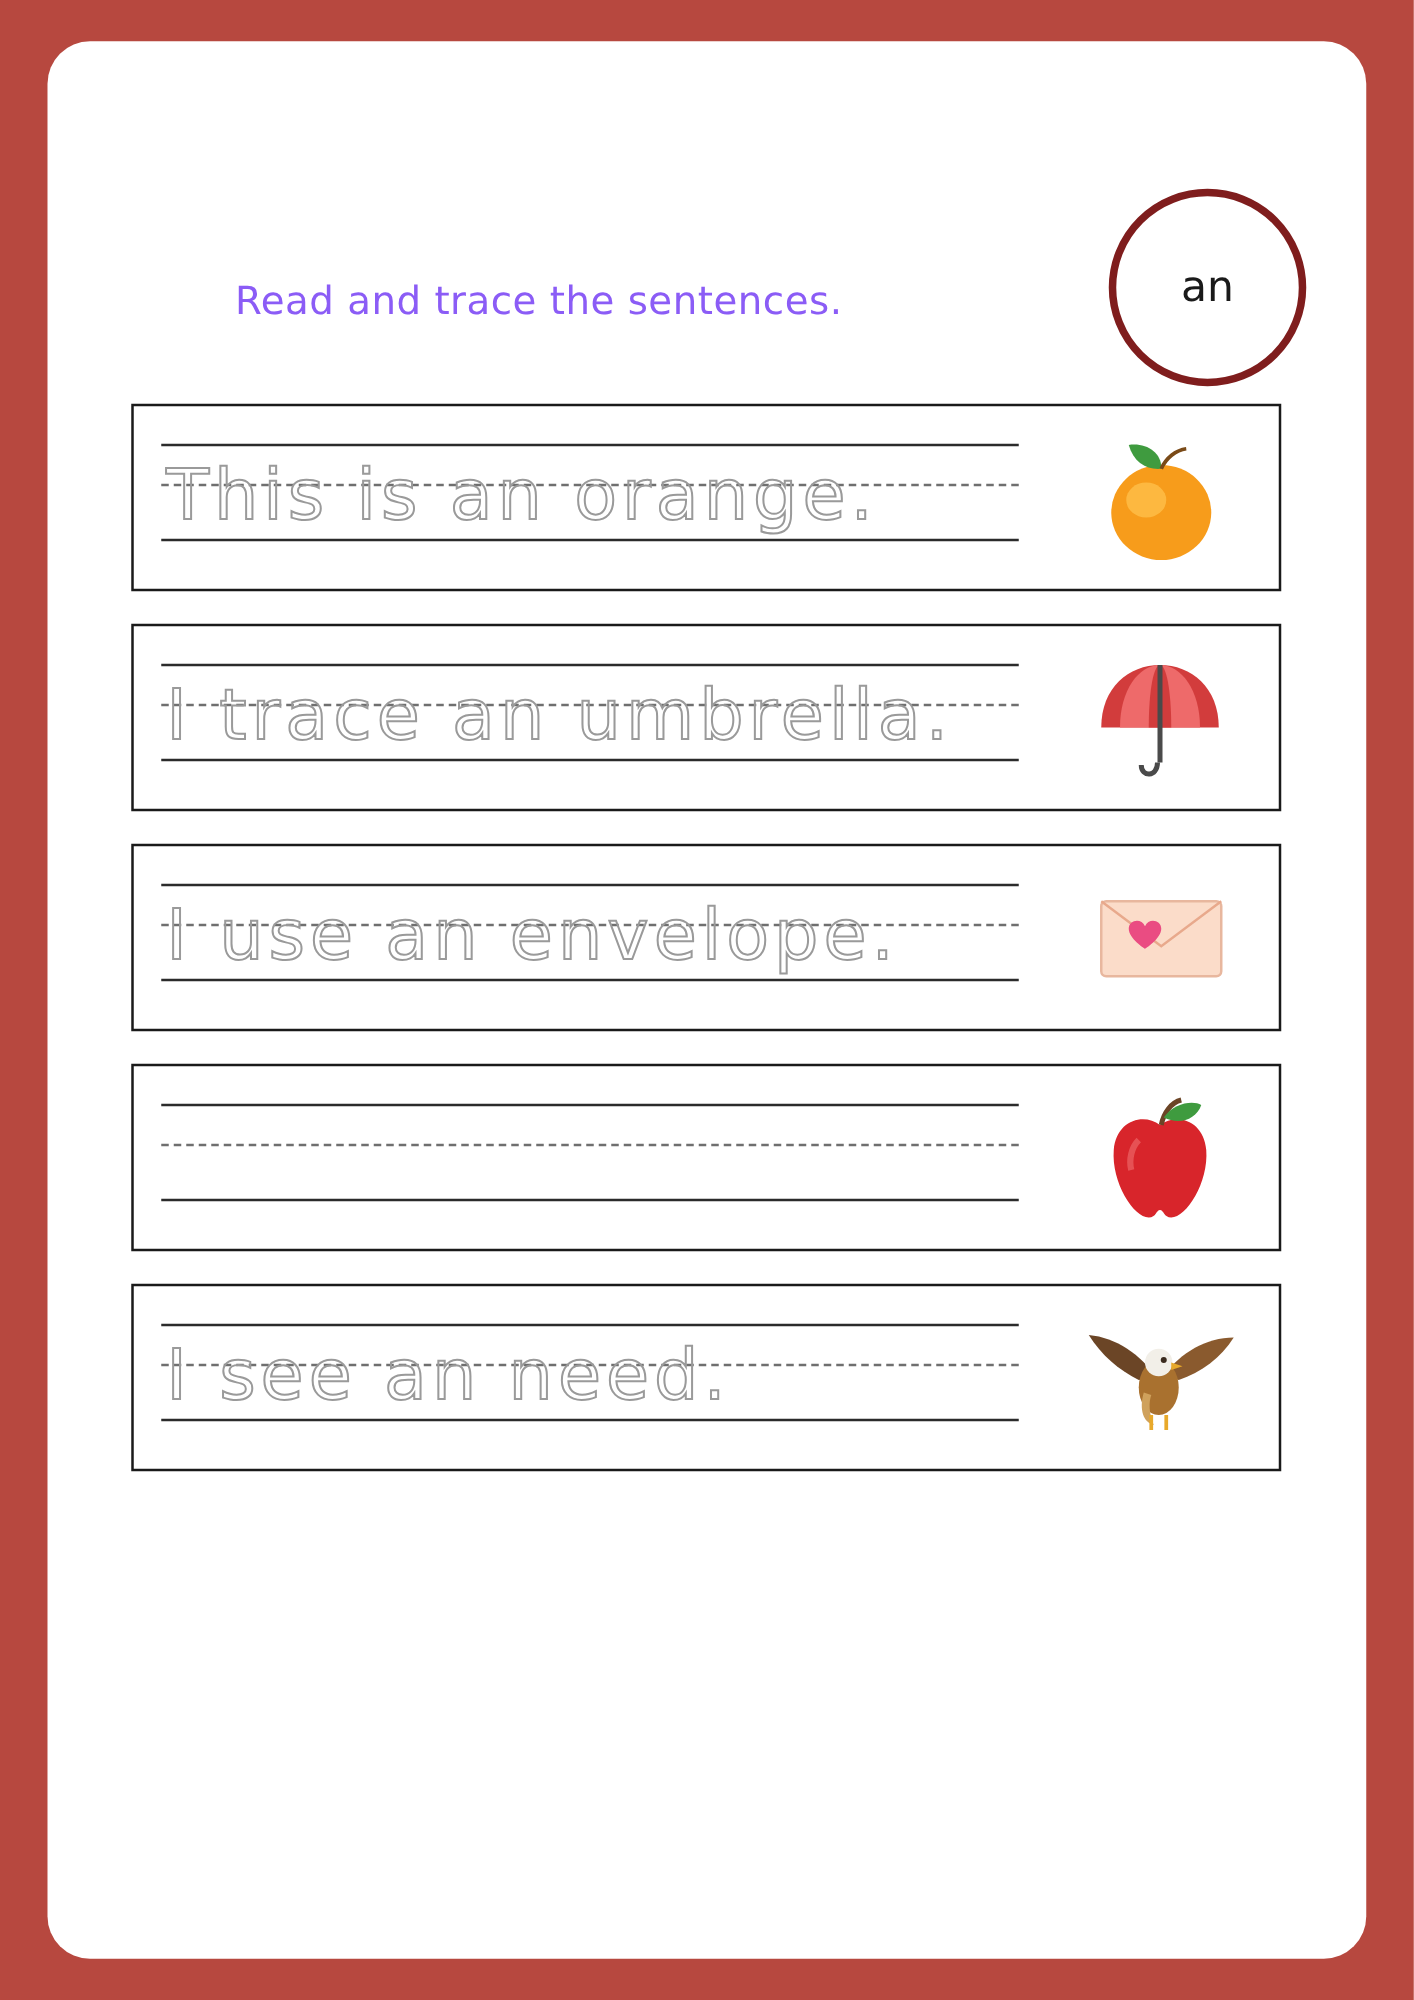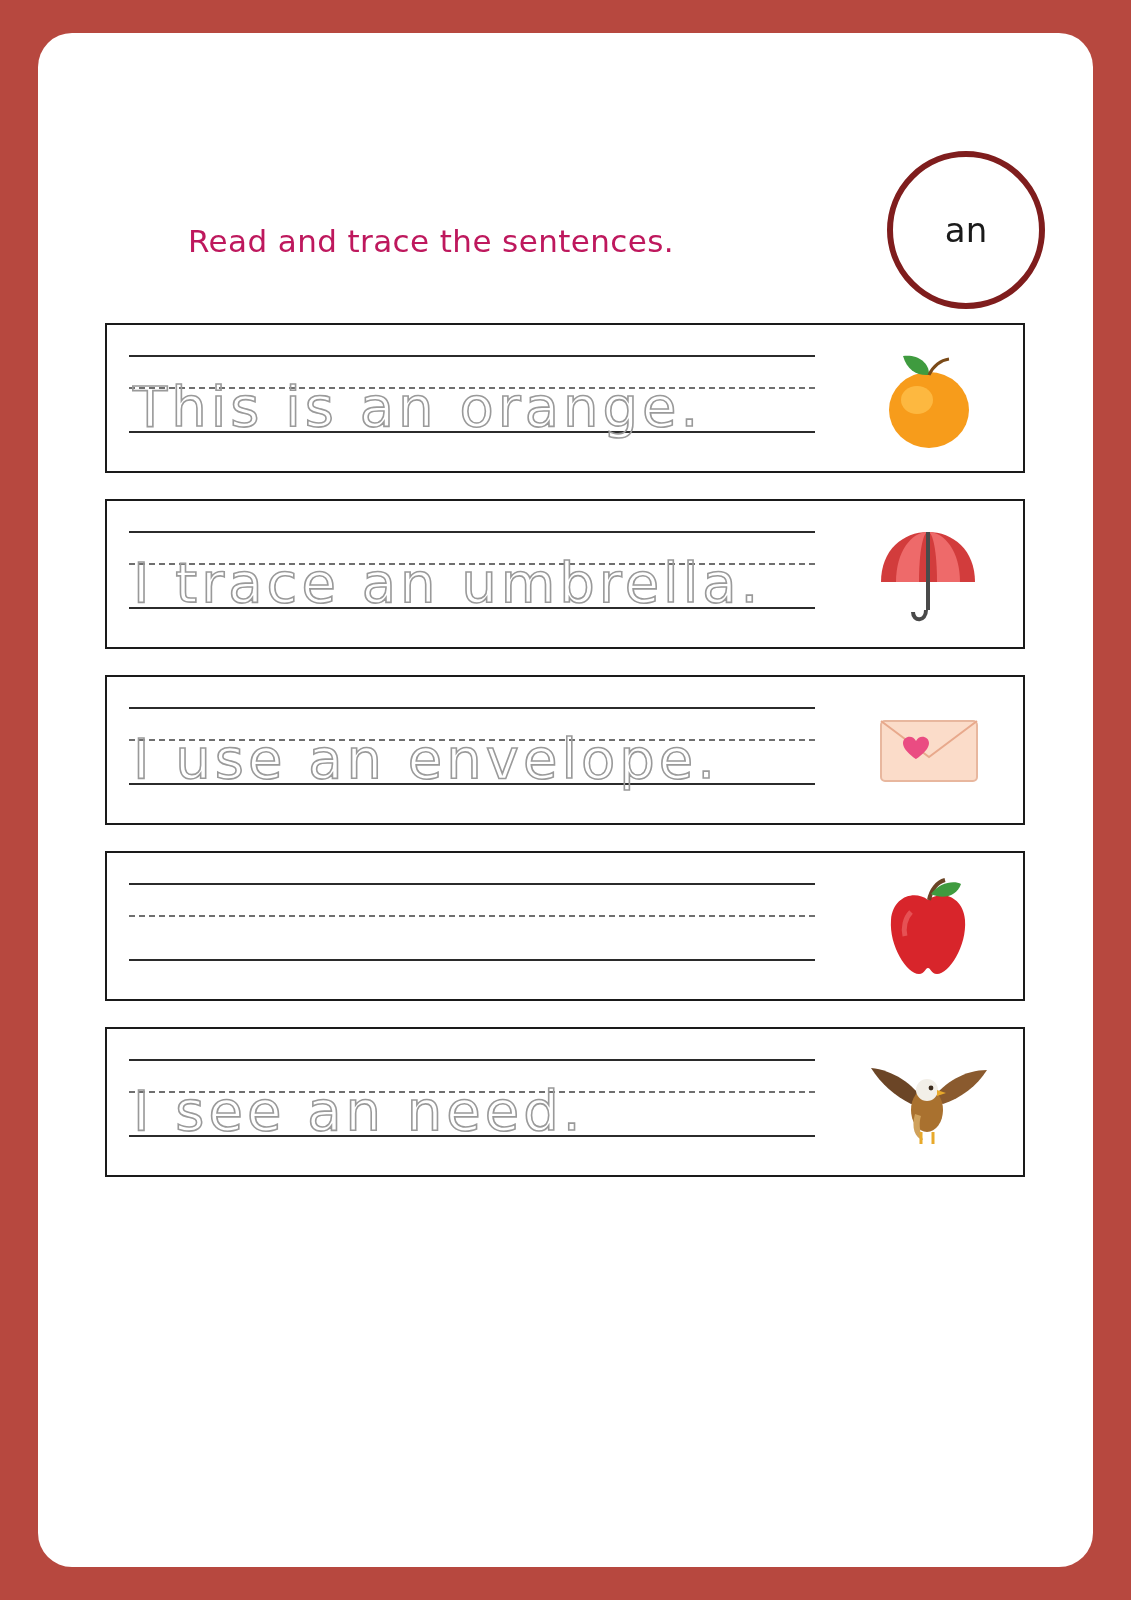--- a/index.html
+++ b/index.html
@@ -35,21 +35,21 @@
     letter-spacing: 0.5px;
     color: #1a1a1a;
     padding-right: 40px;
     box-sizing: border-box;
   }
   .subtitle {
     position: absolute;
     left: 150px;
     top: 190px;
     font-size: 31px;
-    color: #be185d;
+    color: #8b5cf6;
     font-family: "DejaVu Sans", sans-serif;
     letter-spacing: 0.4px;
   }
   .word-circle {
     position: absolute;
     right: 48px;
     top: 118px;
     width: 158px;
     height: 158px;
     border: 6px solid #7f1d1d;
@@ -103,21 +103,21 @@
     top: 62px;
     border-top: 2px dashed #6f6f6f;
   }
   .gl.base {
     top: 106px;
     border-top: 2px solid #2b2b2b;
   }
   .trace-text {
     position: absolute;
     left: 26px;
-    top: 48px;
+    top: 38px;
     font-size: 56px;
     letter-spacing: 4px;
     color: transparent;
     -webkit-text-stroke: 1.6px #9a9a9a;
     font-family: "DejaVu Sans", sans-serif;
     white-space: nowrap;
     line-height: 68px;
   }
   .pic {
     width: 190px;

